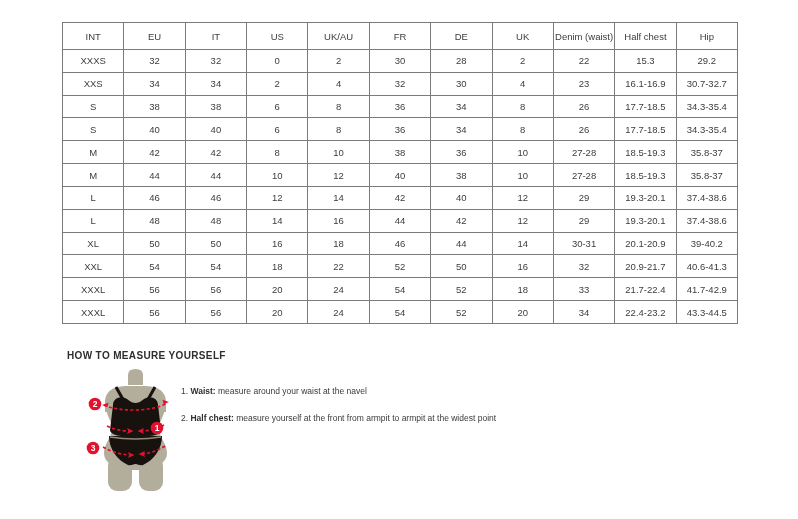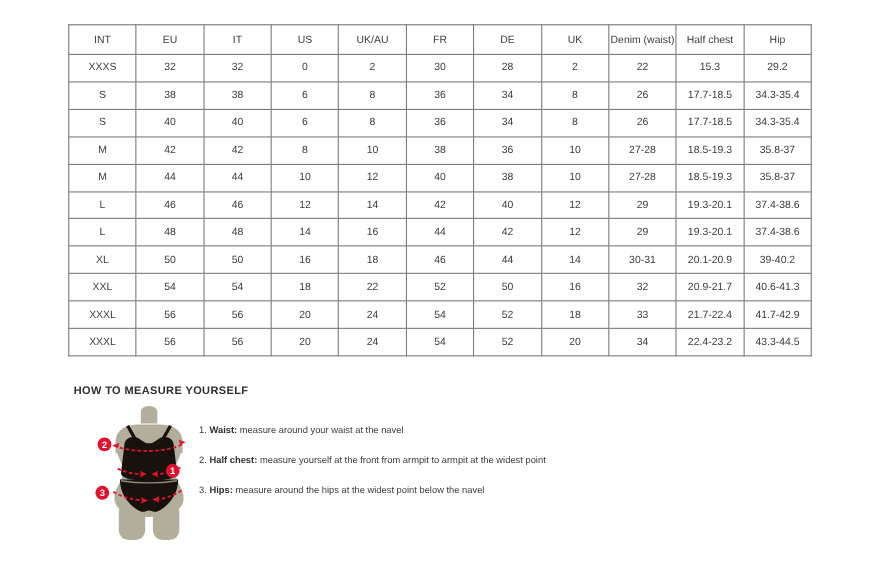--- a/index.html
+++ b/index.html
@@ -92,20 +92,33 @@
           <td>0</td>
           <td>2</td>
           <td>30</td>
           <td>28</td>
           <td>2</td>
           <td>22</td>
           <td>15.3</td>
           <td>29.2</td>
         </tr>
         <tr>
+          <td>XXS</td>
+          <td>34</td>
+          <td>34</td>
+          <td>2</td>
+          <td>4</td>
+          <td>32</td>
+          <td>30</td>
+          <td>4</td>
+          <td>23</td>
+          <td>16.1-16.9</td>
+          <td>30.7-32.7</td>
+        </tr>
+        <tr>
           <td>S</td>
           <td>38</td>
           <td>38</td>
           <td>6</td>
           <td>8</td>
           <td>36</td>
           <td>34</td>
           <td>8</td>
           <td>26</td>
           <td>17.7-18.5</td>
@@ -275,16 +288,15 @@
         <text x="77" y="64">1</text>
         <circle cx="13" cy="81" r="6.3" fill="#e2112e"></circle>
         <text x="13" y="84">3</text>
       </g>
     </svg>
   </div>
 
   <ol class="steps" id="measure-steps">
       <li><span>1. </span><b>Waist:</b><span> measure around your waist at the navel</span></li>
       <li><span>2. </span><b>Half chest:</b><span> measure yourself at the front from armpit to armpit at the widest point</span></li>
-      <li><span>3. </span><b>Hips:</b><span> measure around the hips at the widest point below the navel</span></li>
     </ol>
 
 </div>
 
 </body></html>

